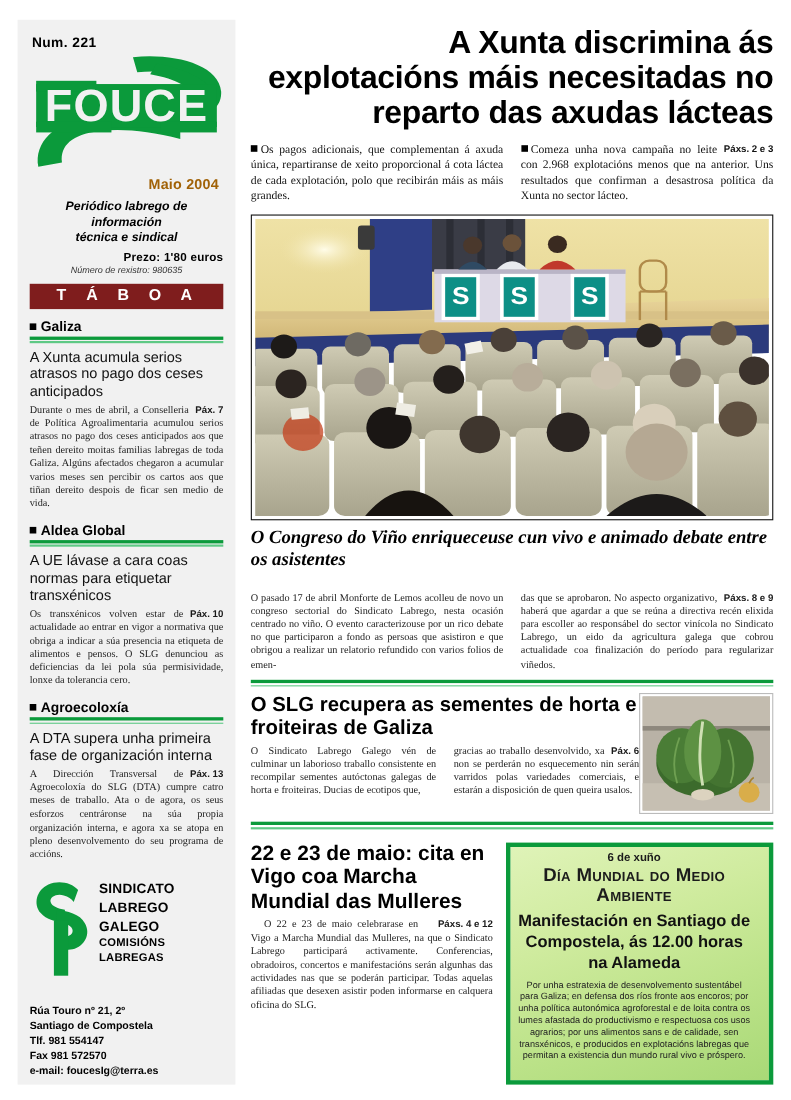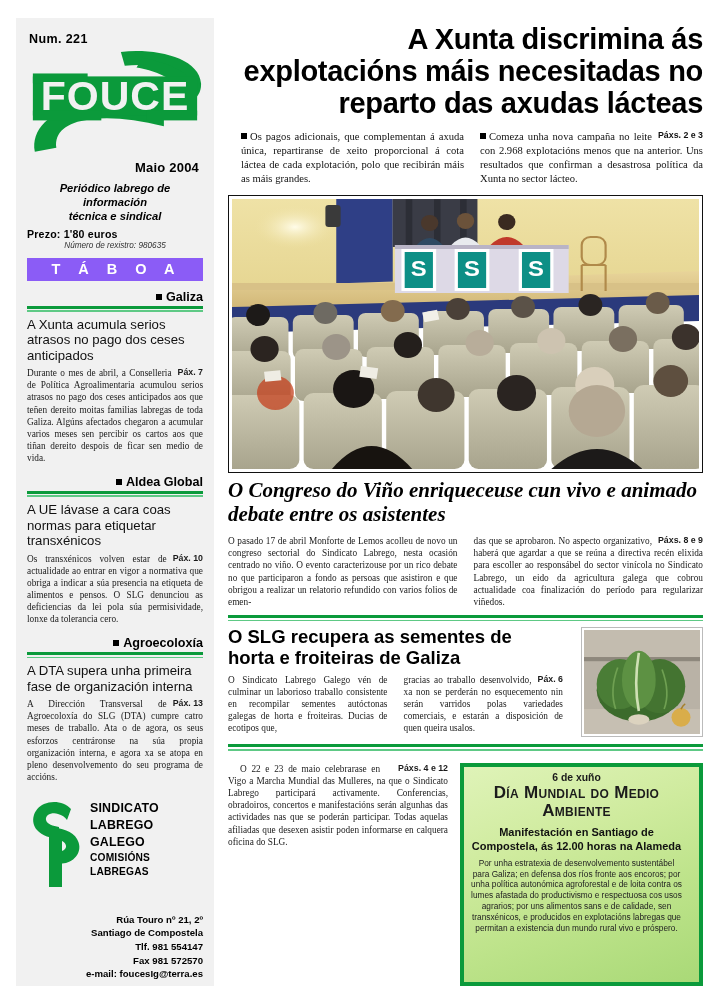--- a/index.html
+++ b/index.html
@@ -24,43 +24,43 @@
     display:flex;flex-direction:column;
   }
   .issue-num{
     font-size:12.5px;font-weight:bold;color:#000;
     letter-spacing:.4px;margin:2px 0 2px 2px;
   }
   
   .logo-wrap{position:relative;height:108px;margin:2px 0 4px 0;}
   .logo-wrap svg{display:block;width:100%;height:100%;}
   .masthead-date{
-    text-align:right;font-size:13px;font-weight:bold;color:#000000;
+    text-align:right;font-size:13px;font-weight:bold;color:#a16207;
     margin:0 4px 6px 0;letter-spacing:.2px;
   }
   .tagline{
     text-align:center;font-style:italic;font-weight:bold;
     font-size:11.2px;line-height:1.28;color:#000;margin:0 0 3px 0;
   }
   .price{
-    text-align:left;font-size:10.6px;font-weight:bold;color:#000;
+    text-align:right;font-size:10.6px;font-weight:bold;color:#000;
     letter-spacing:.2px;margin:1px 0 1px 0;
   }
   .registry{
     text-align:center;font-size:8.2px;font-style:italic;color:#333;
     margin:0 0 8px 0;
   }
   .taboa-bar{
-    background:#8b5cf6;color:#fff;text-align:center;
+    background:#7f1d1d;color:#fff;text-align:center;
     font-size:14.5px;font-weight:bold;letter-spacing:7px;
     padding:3px 0 4px 3px;margin-bottom:4px;
   }
   .sec-head{
     font-size:12.6px;font-weight:bold;color:#000;
-    margin:5px 0 2px 0;display:flex;align-items:center;gap:4px;justify-content:flex-end;
+    margin:5px 0 2px 0;display:flex;align-items:center;gap:4px;
   }
   .sq{display:inline-block;width:6px;height:6px;background:#000;}
   .rule{margin:0 0 5px 0;}
   .rule .r1{height:3px;background:#0B9A3B;}
   .rule .r2{height:1.5px;background:#5ec985;margin-top:1.5px;}
   .item-title{
     font-size:13.2px;line-height:1.18;color:#111;
     font-weight:400;margin:0 0 4px 0;
   }
   .item-body{
@@ -71,54 +71,54 @@
   .pgref{font-family:"Liberation Sans",sans-serif;font-weight:bold;font-size:8.8px;white-space:nowrap;}
   .pgref-r{float:right;margin-left:6px;}
   
   .union{margin-top:8px;display:flex;align-items:flex-start;gap:7px;}
   .union-logo{flex:0 0 56px;height:92px;}
   .union-logo svg{display:block;width:100%;height:100%;}
   .union-names{flex:1;text-align:left;padding-top:3px;}
   .un-big{font-size:12.4px;font-weight:bold;line-height:1.38;color:#000;letter-spacing:.2px;}
   .un-small{font-size:10.2px;font-weight:bold;line-height:1.38;color:#000;letter-spacing:.2px;}
   .contact{
-    text-align:right;font-size:9.6px;font-weight:bold;
+    text-align:left;font-size:9.6px;font-weight:bold;
     line-height:1.42;color:#000;margin-top:24px;
   }
   
   .main{flex:1;display:flex;flex-direction:column;min-width:0;}
   .headline{
     font-size:29px;font-weight:bold;line-height:1.10;
     color:#000;margin:6px 0 10px 0;letter-spacing:-.3px;text-align:right;
   }
-  .deck{display:flex;gap:16px;margin-bottom:9px;margin-left:13px;}
+  .deck{display:flex;gap:16px;margin-bottom:9px;}
   .deck-col{
     flex:1;font-family:"Liberation Serif",serif;
     font-size:10.6px;line-height:1.34;color:#111;text-align:justify;
   }
   .deck-col .sq{width:6px;height:6px;margin-right:3px;vertical-align:1px;}
   
   .photo-box{
     border:1px solid #111;padding:3px;background:#fff;margin-bottom:0;
   }
   .photo{width:100%;height:270px;display:block;}
   .congress-title{
     font-family:"Liberation Serif",serif;font-style:italic;font-weight:bold;
-    font-size:21px;line-height:1.14;color:#000;
-    margin:6px 0 8px 0;
+    font-size:17px;line-height:1.14;color:#000;
+    margin:6px 0 20px 0;
   }
   .two-col{display:flex;gap:16px;}
   .col-txt{
     flex:1;font-family:"Liberation Serif",serif;
     font-size:9.3px;line-height:1.30;color:#1a1a1a;text-align:justify;
   }
   .hr-green{height:3px;background:#0B9A3B;margin:7px 0 2px 0;}
   .hr-green2{height:1.5px;background:#5ec985;margin:0 0 6px 0;}
   
-  .seeds{display:flex;gap:18px;}
+  .seeds{display:flex;gap:0;}
   .seeds-left{flex:1;min-width:0;}
   .seeds-title{
     font-size:18.5px;font-weight:bold;line-height:1.12;color:#000;
     margin:0 0 5px 0;
   }
   .cabbage-box{
     flex:0 0 116px;border:1px solid #bbb;padding:2px;background:#fff;height:104px;
   }
   .cabbage{width:100%;height:100%;display:block;}
   
@@ -136,21 +136,21 @@
     border:4px solid #0B9A3B;
     background:linear-gradient(160deg,#dff3b8 0%,#cfeb9e 35%,#bde38a 65%,#a9d977 100%);
     box-sizing:border-box;padding:5px 17px 7px 7px;
   }
   .env-date{text-align:center;font-size:10.4px;font-weight:bold;color:#1b1b1b;margin-bottom:1px;}
   .env-title{
     text-align:center;font-size:17px;font-weight:bold;color:#1c1c1c;
     line-height:1.10;margin:0 0 5px 0;font-variant:small-caps;letter-spacing:.3px;
   }
   .env-sub{
-    text-align:center;font-size:11px;font-weight:bold;color:#111;
+    text-align:center;font-size:15px;font-weight:bold;color:#111;
     line-height:1.26;margin:0 0 4px 0;
   }
   .env-body{
     text-align:center;font-size:8.3px;line-height:1.30;color:#222;
   }
   .clearfix::after{content:"";display:table;clear:both;}
 </style>
 </head>
 <body>
 
@@ -454,20 +454,21 @@
           <path d="M92 76 q2 -4 4 -5" stroke="#a5802d" stroke-width="1.5" fill="none"></path>
         </svg>
       </div>
     </div>
 
     <div class="hr-green"></div>
     <div class="hr-green2"></div>
 
     <div class="bottom">
       <div class="bot-left">
+        <div class="vigo-title">22 e 23 de maio: cita en Vigo coa Marcha Mundial das Mulleres</div>
         <div class="vigo-body clearfix">
           <span class="pgref pgref-r">Páxs. 4 e 12</span>
           <span>O 22 e 23 de maio celebrarase en Vigo a Marcha Mundial das Mulleres, na que o Sindicato Labrego participará activamente. Conferencias, obradoiros, concertos e manifestacións serán algunhas das actividades nas que se poderán participar. Todas aquelas afiliadas que desexen asistir poden informarse en calquera oficina do SLG.</span>
         </div>
       </div>
 
       <div class="env-box">
         <div class="env-date">6 de xuño</div>
         <div class="env-title">Día Mundial do Medio Ambiente</div>
         <div class="env-sub">Manifestación en Santiago de Compostela, ás 12.00 horas na Alameda</div>

